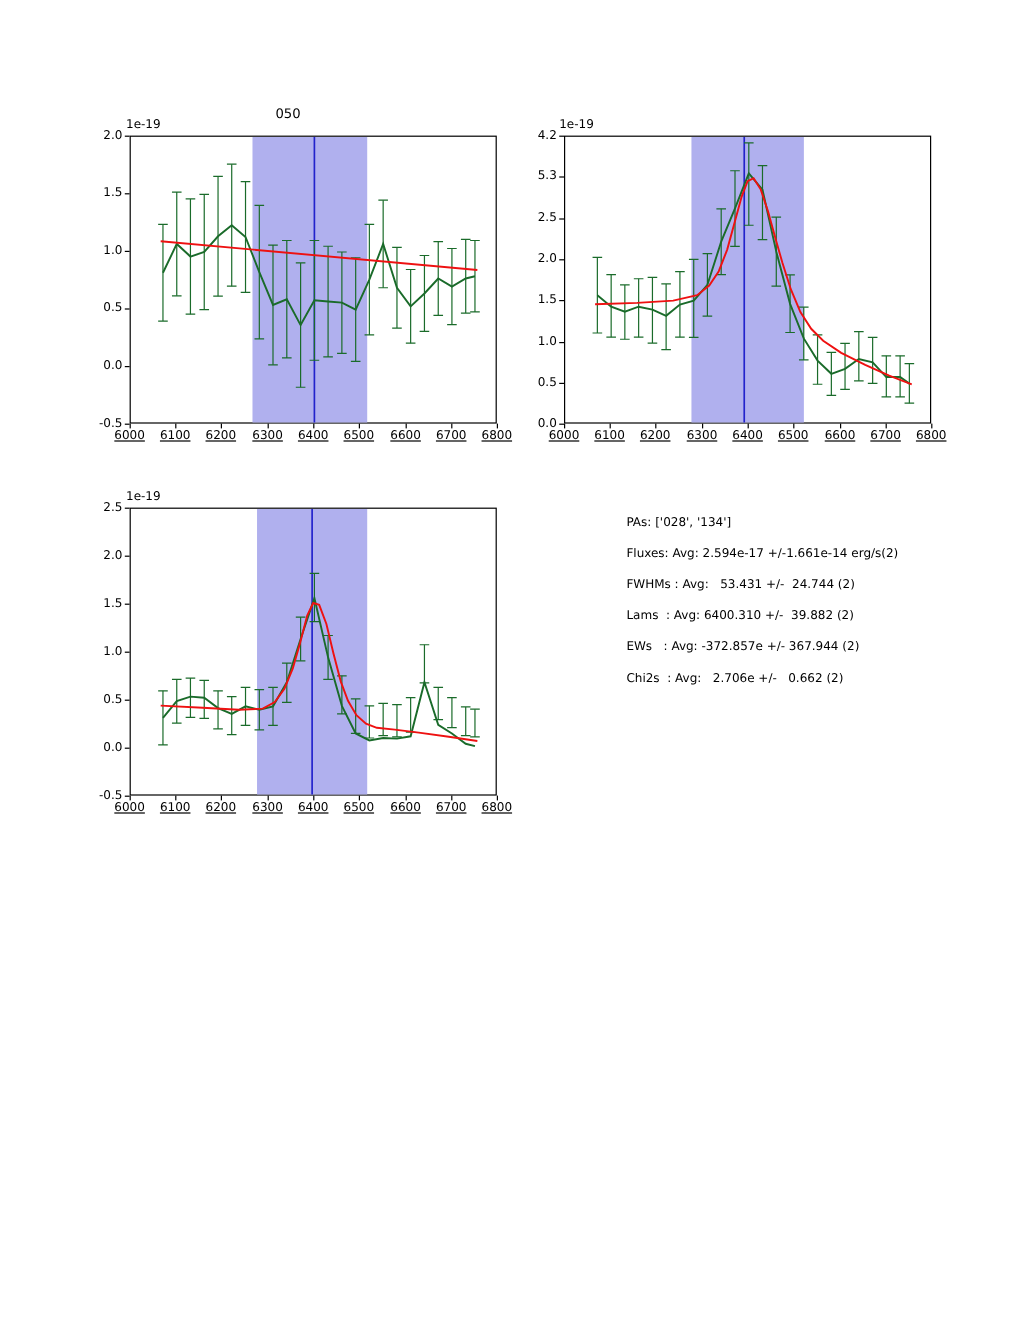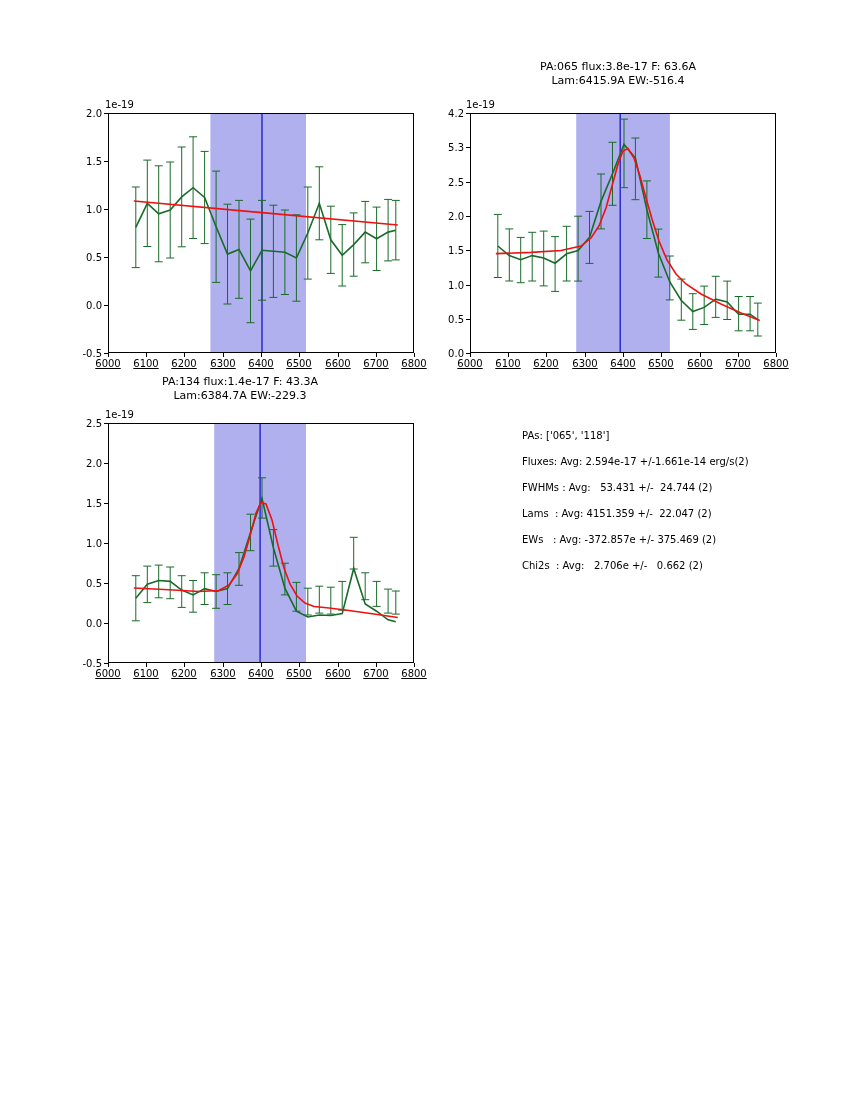--- a/index.html
+++ b/index.html
@@ -79,20 +79,21 @@
     white-space: pre;
   }
   svg { display: block; }
 </style>
 </head>
 <body>
 
 <div class="page">
 
   <div class="panel" style="left:60px; top:88px; width:360px; height:290px;">
+    <div class="panel-title" style="left:0; top:0;">050</div>
     <div class="exp-label" style="left:45px; top:11px;">1e-19</div>
     <div class="plotbox" style="left:48px; top:25px; width:306px; height:240px;">
       <svg width="306" height="240" viewBox="0 0 306 240">
         <rect x="101.4" y="0" width="95.6" height="240" fill="#b0b0ee"></rect>
         <line x1="153" y1="0" x2="153" y2="240" stroke="#2222cc" stroke-width="1.4"></line>
 
         <g stroke="#1a6b2a" stroke-width="1" fill="none">
           <line x1="26.8" y1="73.0" x2="26.8" y2="153.6"></line>
             <line x1="22.8" y1="73.0" x2="30.8" y2="73.0"></line>
             <line x1="22.8" y1="153.6" x2="30.8" y2="153.6"></line>
@@ -200,22 +201,20 @@
       <div class="tick-y" style="left:12px; top:265px; width:30px;">-0.5</div>
       <div class="tick-y" style="left:12px; top:217px; width:30px;">0.0</div>
       <div class="tick-y" style="left:12px; top:169px; width:30px;">0.5</div>
       <div class="tick-y" style="left:12px; top:121px; width:30px;">1.0</div>
       <div class="tick-y" style="left:12px; top:73px; width:30px;">1.5</div>
       <div class="tick-y" style="left:12px; top:25px; width:30px;">2.0</div>
     </div>
   </div>
 
   <div class="panel" style="left:438px; top:60px; width:360px; height:320px;">
-    <div class="panel-title" style="left:0; top:0;">PA:065 flux:3.8e-17 F: 63.6A
-Lam:6415.9A EW:-516.4</div>
     <div class="exp-label" style="left:28px; top:39px;">1e-19</div>
     <div class="plotbox" style="left:32px; top:53px; width:306px; height:240px;">
       <svg width="306" height="240" viewBox="0 0 306 240">
         <rect x="105.2" y="0" width="93.7" height="240" fill="#b0b0ee"></rect>
         <line x1="149.2" y1="0" x2="149.2" y2="240" stroke="#2222cc" stroke-width="1.4"></line>
         <g stroke="#1a6b2a" stroke-width="1" fill="none">
           <line x1="26.8" y1="100.4" x2="26.8" y2="163.5"></line>
             <line x1="22.8" y1="100.4" x2="30.8" y2="100.4"></line>
             <line x1="22.8" y1="163.5" x2="30.8" y2="163.5"></line>
           <line x1="38.3" y1="114.9" x2="38.3" y2="167.0"></line>
@@ -326,22 +325,20 @@
       <div class="tick-y" style="left:-2px; top:225px; width:28px;">1.0</div>
       <div class="tick-y" style="left:-2px; top:190px; width:28px;">1.5</div>
       <div class="tick-y" style="left:-2px; top:156px; width:28px;">2.0</div>
       <div class="tick-y" style="left:-2px; top:122px; width:28px;">2.5</div>
       <div class="tick-y" style="left:-2px; top:87px; width:28px;">5.3</div>
       <div class="tick-y" style="left:-2px; top:53px; width:28px;">4.2</div>
     </div>
   </div>
 
   <div class="panel" style="left:60px; top:375px; width:360px; height:320px;">
-    <div class="panel-title" style="left:0; top:0;">PA:134 flux:1.4e-17 F: 43.3A
-Lam:6384.7A EW:-229.3</div>
     <div class="exp-label" style="left:45px; top:34px;">1e-19</div>
     <div class="plotbox" style="left:48px; top:48px; width:306px; height:240px;">
       <svg width="306" height="240" viewBox="0 0 306 240">
         <rect x="105.2" y="0" width="91.8" height="240" fill="#b0b0ee"></rect>
         <line x1="151.1" y1="0" x2="151.1" y2="240" stroke="#2222cc" stroke-width="1.4"></line>
         <g stroke="#1a6b2a" stroke-width="1" fill="none">
           <line x1="26.8" y1="151.7" x2="26.8" y2="196.8"></line>
             <line x1="22.8" y1="151.7" x2="30.8" y2="151.7"></line>
             <line x1="22.8" y1="196.8" x2="30.8" y2="196.8"></line>
           <line x1="38.3" y1="142.1" x2="38.3" y2="178.6"></line>
@@ -450,21 +447,21 @@
       <div class="tick-y" style="left:12px; top:248px; width:30px;">0.0</div>
       <div class="tick-y" style="left:12px; top:208px; width:30px;">0.5</div>
       <div class="tick-y" style="left:12px; top:168px; width:30px;">1.0</div>
       <div class="tick-y" style="left:12px; top:128px; width:30px;">1.5</div>
       <div class="tick-y" style="left:12px; top:88px; width:30px;">2.0</div>
       <div class="tick-y" style="left:12px; top:48px; width:30px;">2.5</div>
     </div>
   </div>
 
   <div class="stats" style="left:522px; top:430px; width:310px;">
-    <div>PAs: ['065', '118']</div>
+    <div>PAs: ['028', '134']</div>
     <div>Fluxes: Avg: 2.594e-17 +/-1.661e-14 erg/s(2)</div>
     <div>FWHMs : Avg:   53.431 +/-  24.744 (2)</div>
-    <div>Lams  : Avg: 4151.359 +/-  22.047 (2)</div>
-    <div>EWs   : Avg: -372.857e +/- 375.469 (2)</div>
+    <div>Lams  : Avg: 6400.310 +/-  39.882 (2)</div>
+    <div>EWs   : Avg: -372.857e +/- 367.944 (2)</div>
     <div>Chi2s  : Avg:   2.706e +/-   0.662 (2)</div>
   </div>
 
 </div>
 
 </body></html>

